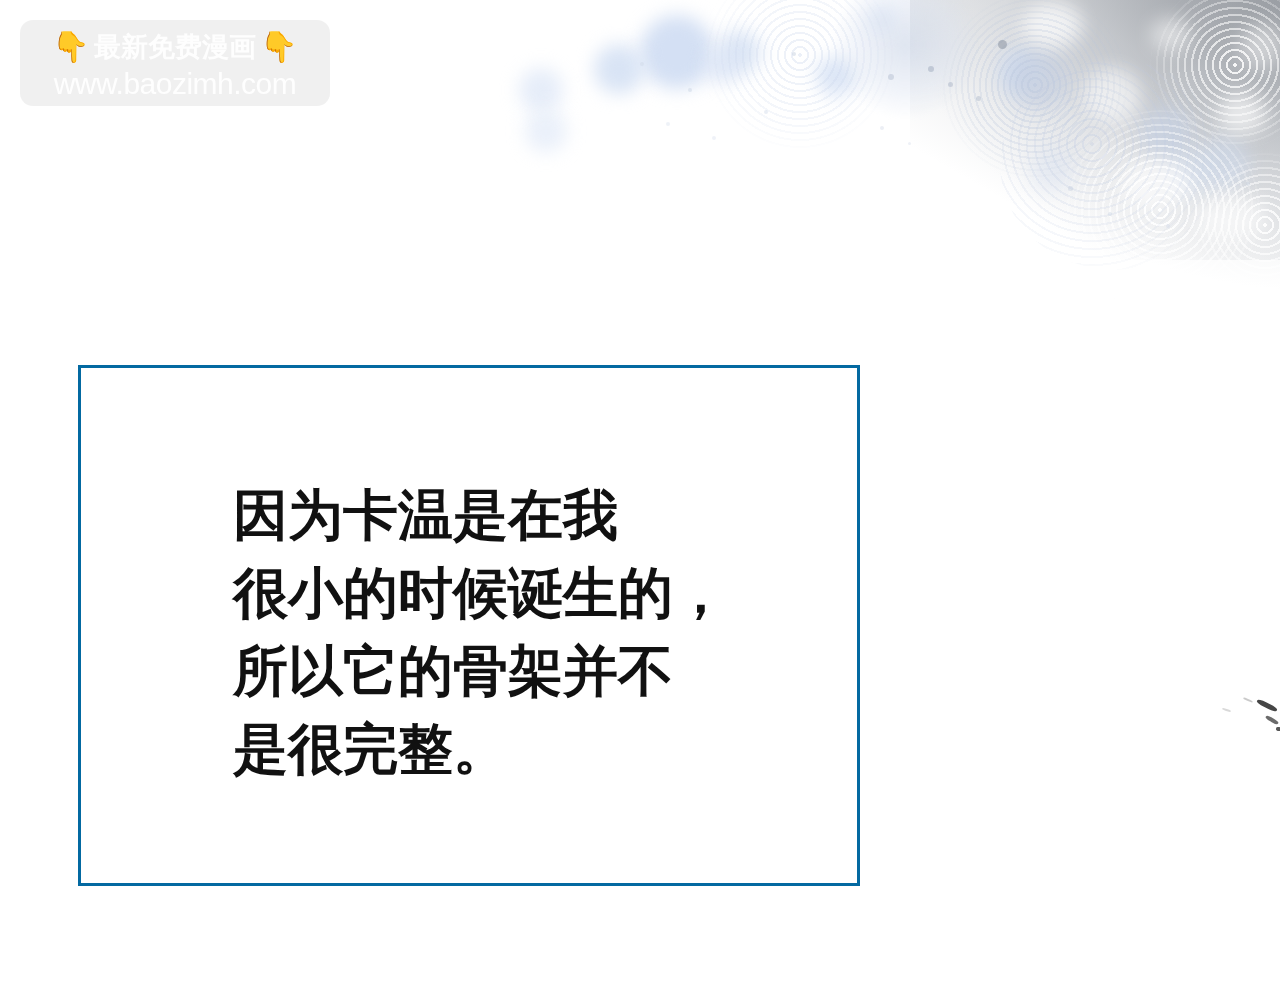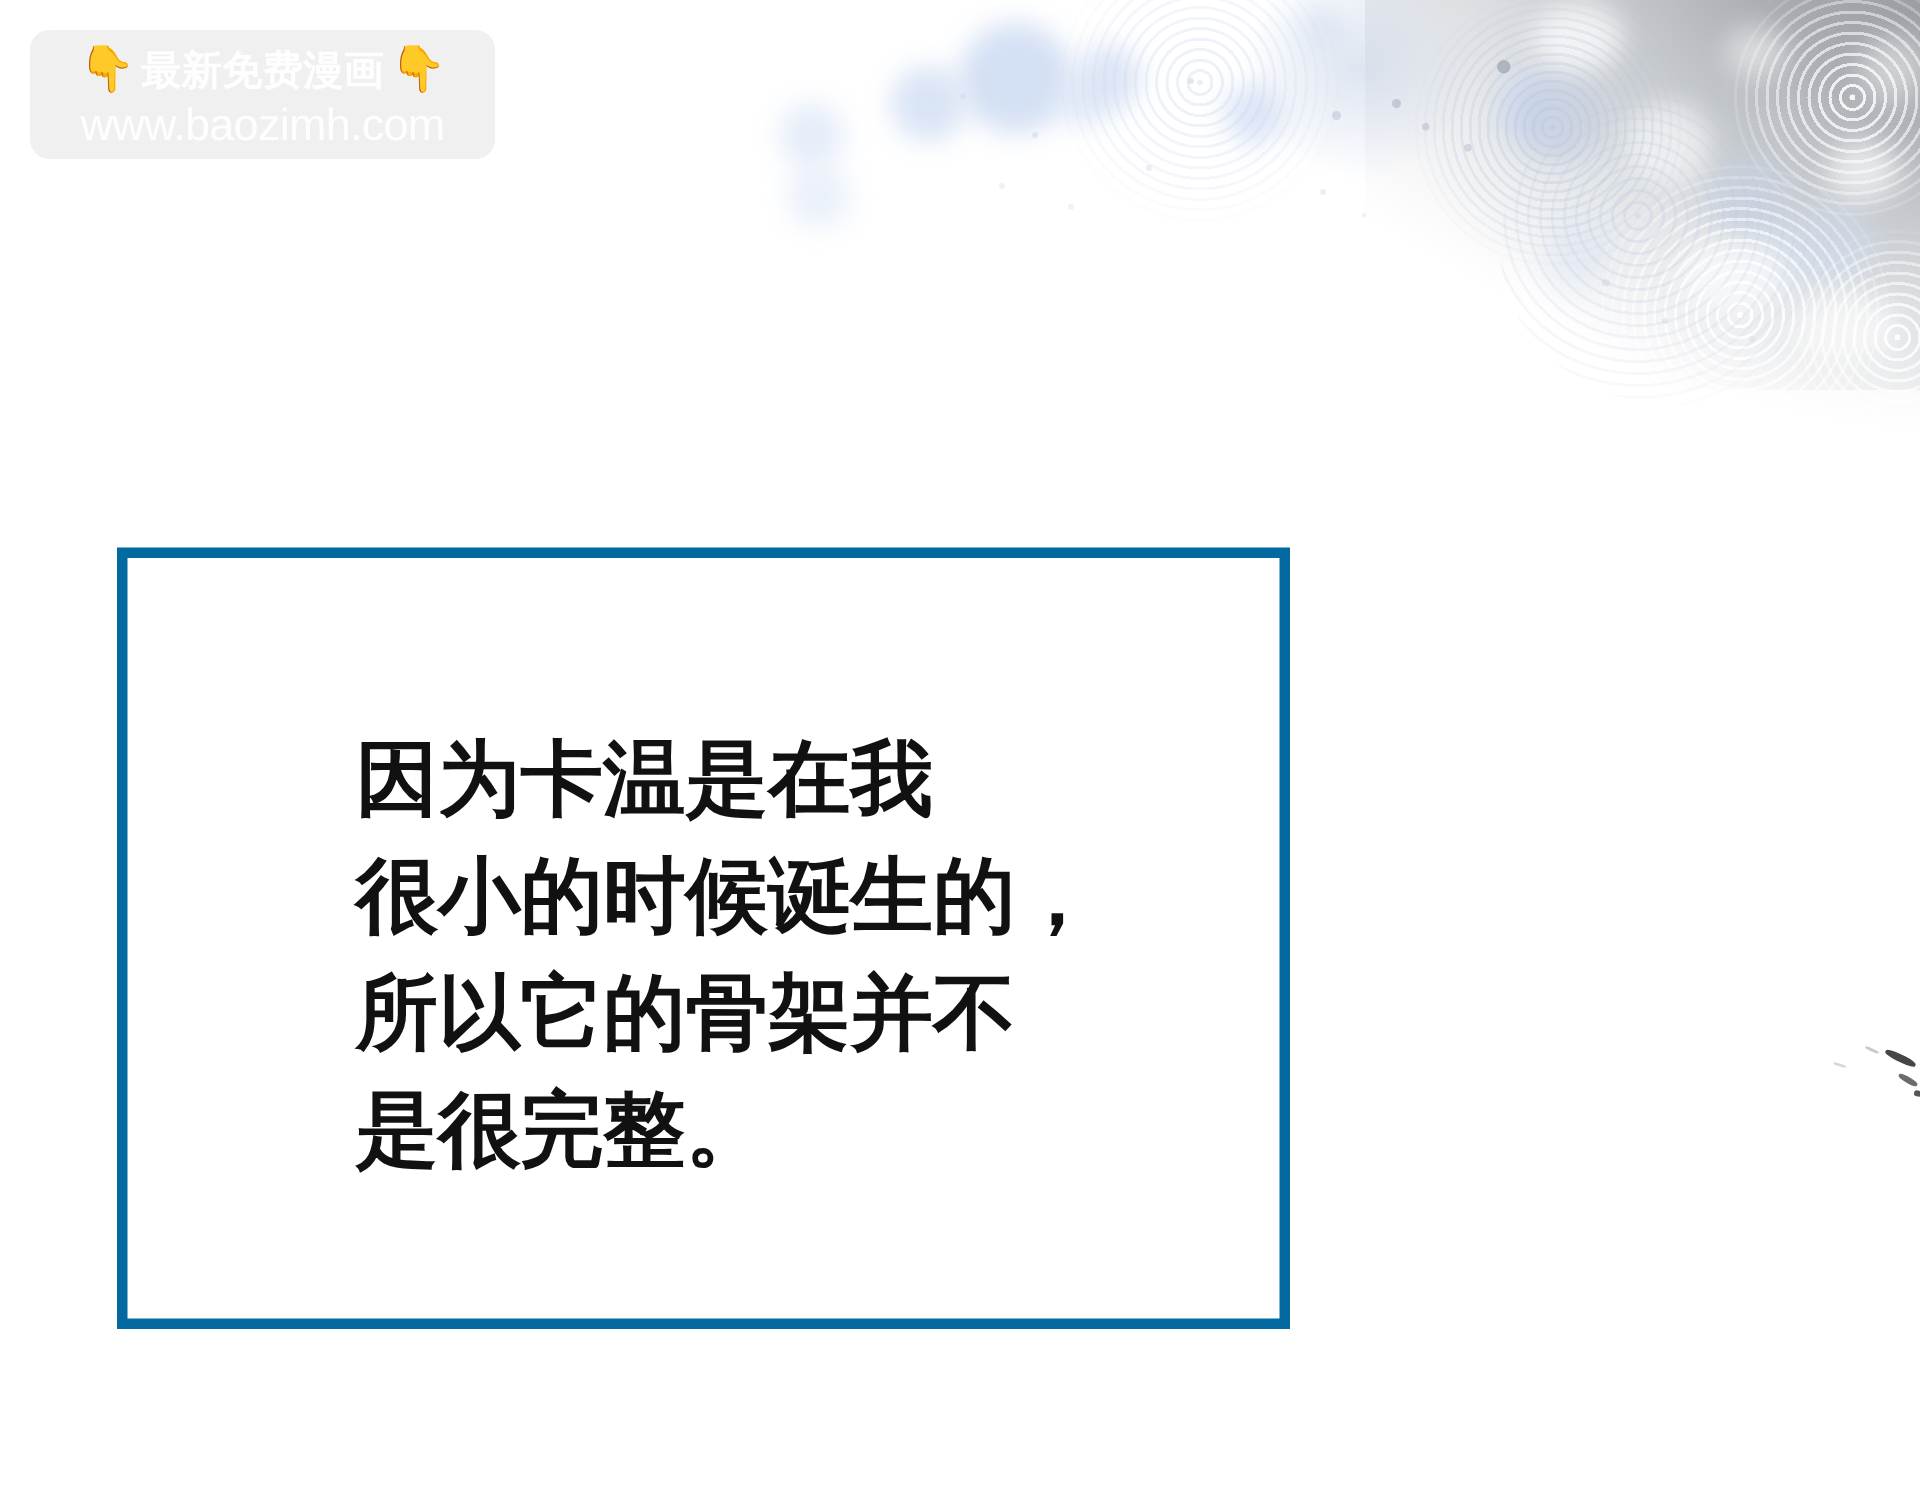--- a/index.html
+++ b/index.html
@@ -130,21 +130,21 @@
 
   
   .dialogue-box {
     position: absolute;
     left: 78px;
     top: 365px;
     width: 782px;
     height: 521px;
     box-sizing: border-box;
     background: #ffffff;
-    border: 7px solid #0369a1;
+    border: 3px solid #0369a1;
   }
 
   .dialogue-text {
     position: absolute;
     left: 152px;
     top: 108px;
     font-family: "Liberation Sans", "DejaVu Sans", sans-serif;
     font-size: 55px;
     font-weight: 600;
     line-height: 78px;

